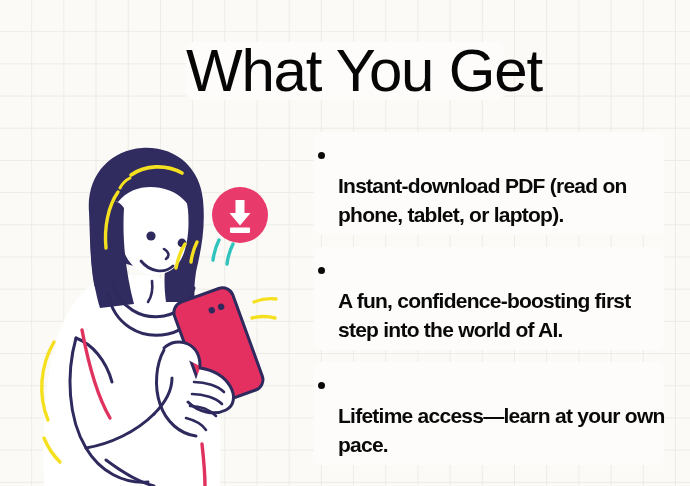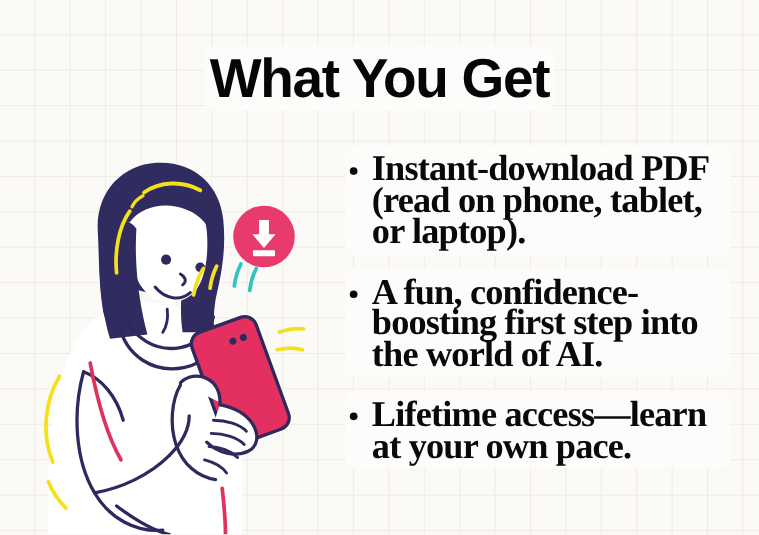--- a/index.html
+++ b/index.html
@@ -39,22 +39,22 @@
   }
   #page-title {
     position: absolute;
     left: 0;
     top: 0;
     width: 318px;
     height: 58px;
     line-height: 58px;
     text-align: center;
     font-family: "Liberation Sans", sans-serif;
-    font-weight: bold;
-    font-size: 50px;
+    font-weight: normal;
+    font-size: 60px;
     letter-spacing: -1.2px;
     color: #060606;
     white-space: nowrap;
   }
 
   
   #bullet-list {
     position: absolute;
     left: 318px;
     top: 140px;
@@ -83,26 +83,27 @@
     width: 7px;
     height: 7px;
     border-radius: 50%;
     background: #090909;
     margin-top: 12px;
     margin-right: 13px;
   }
   .bullet-text {
     position: relative;
     z-index: 1;
-    font-family: Liberation Serif, serif;
+    font-family: Liberation Sans, sans-serif;
     font-weight: bold;
-    font-size: 33px;
+    font-size: 21px;
     line-height: 28.5px;
     letter-spacing: -0.75px;
     color: #090909;
+    margin-top: 32px;
   }
 
   
   #download-badge {
     position: absolute;
     left: 212px;
     top: 187px;
     width: 56px;
     height: 56px;
     border-radius: 50%;

